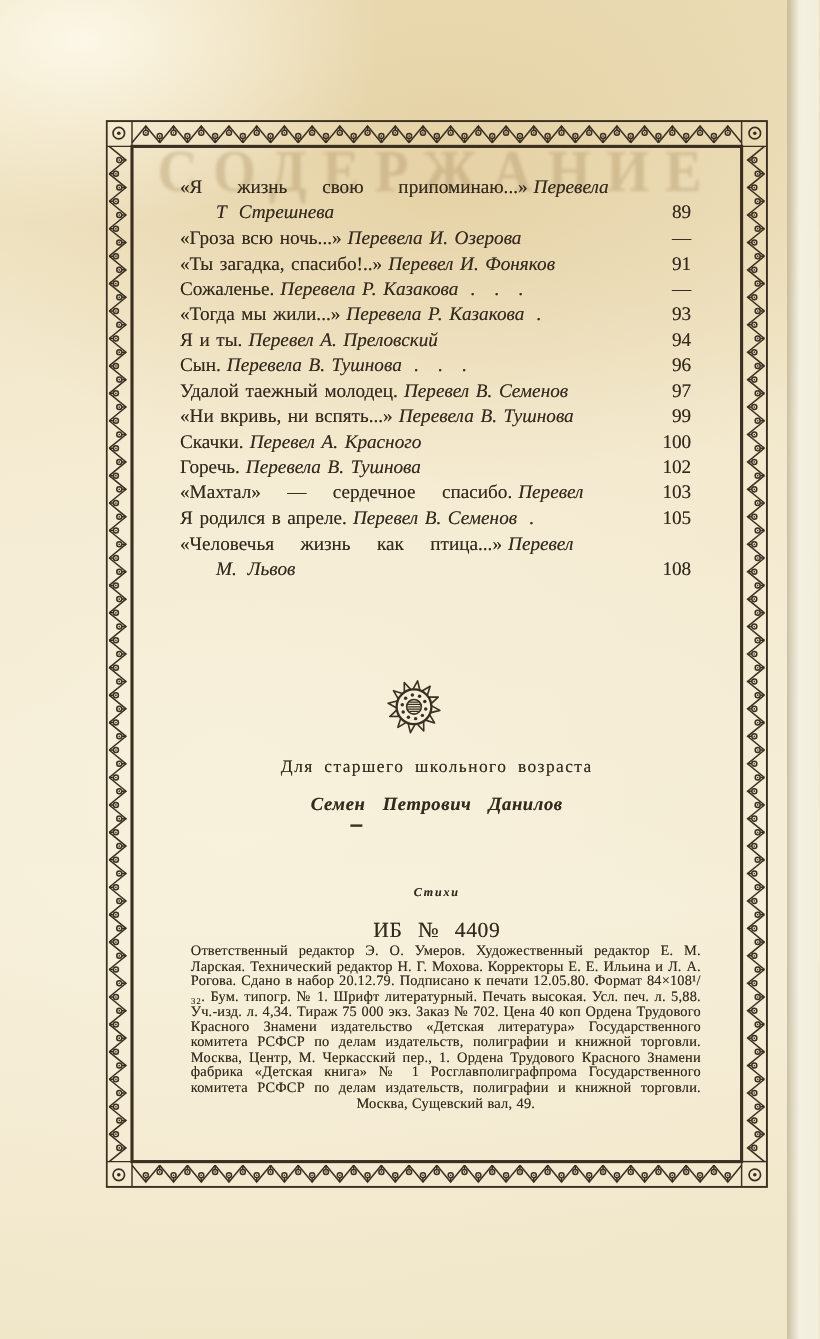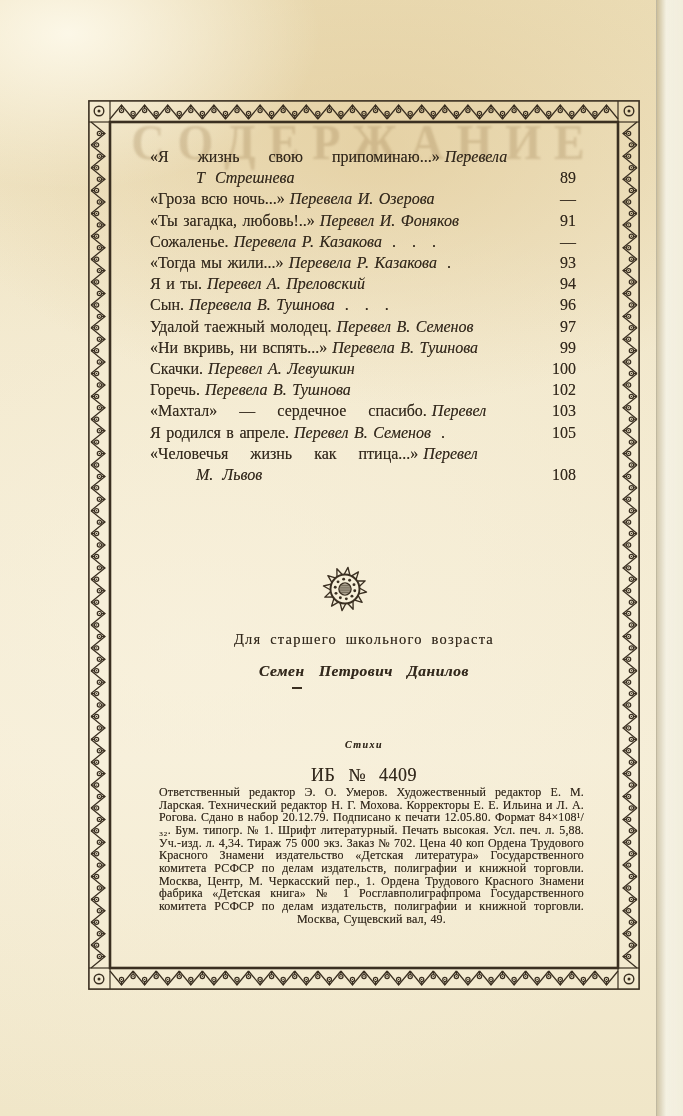--- a/index.html
+++ b/index.html
@@ -32,21 +32,21 @@
   }
   #frame-svg{position:absolute;left:88px;top:100px;width:552px;height:890px;z-index:1;}
   .content{position:absolute;left:0;top:0;width:577px;height:1116px;z-index:2;
     text-shadow:0 0 .4px rgba(51,41,29,.55);}
   
   .toc{position:absolute;left:150px;top:146px;width:426px;font-size:16px;line-height:21.2px;}
   .toc-row{display:flex;align-items:flex-end;}
   .toc-text{flex:1;padding-left:30px;text-indent:-30px;word-spacing:1.5px;}
   .toc-text i{margin-left:5px;}
   .l2{display:block;text-indent:0;}
-  .l2 i{margin-left:16px;}
+  .l2 i{margin-left:0;}
   .l2 i:empty{display:none;}
   .dots{margin-left:10px;word-spacing:10px;letter-spacing:1px;}
   .dots:empty{display:none;}
   .toc-page{width:38px;text-align:right;}
   .w1 .ln1{word-spacing:25px;}
   .w2 .ln1{word-spacing:18px;}
   .w1 .l2{word-spacing:6px;}
   .w2 .l2{word-spacing:5px;}
   
   .cline{position:absolute;left:110px;width:508px;text-align:center;}
@@ -810,21 +810,21 @@
       <div class="toc-text"><span class="ln1"><span>«Я жизнь свою припоминаю...»</span><i>Перевела</i></span><span class="l2"><i>Т Стрешнева</i></span></div>
       <div class="toc-page">89</div>
     </div>
 
     <div class="toc-row">
       <div class="toc-text"><span class="ln1"><span>«Гроза всю ночь...»</span><i>Перевела И. Озерова</i></span><span class="l2"></span></div>
       <div class="toc-page">—</div>
     </div>
 
     <div class="toc-row">
-      <div class="toc-text"><span class="ln1"><span>«Ты загадка, любовь!..»</span><i>Перевел И. Фоняков</i></span><span class="l2"></span></div>
+      <div class="toc-text"><span class="ln1"><span>«Ты загадка, спасибо!..»</span><i>Перевел И. Фоняков</i></span><span class="l2"></span></div>
       <div class="toc-page">91</div>
     </div>
 
     <div class="toc-row">
       <div class="toc-text"><span class="ln1"><span>Сожаленье.</span><i>Перевела Р. Казакова</i><span class="dots">. . .</span></span><span class="l2"></span></div>
       <div class="toc-page">—</div>
     </div>
 
     <div class="toc-row">
       <div class="toc-text"><span class="ln1"><span>«Тогда мы жили...»</span><i>Перевела Р. Казакова</i><span class="dots">.</span></span><span class="l2"></span></div>
@@ -846,21 +846,21 @@
       <div class="toc-text"><span class="ln1"><span>Удалой таежный молодец.</span><i>Перевел В. Семенов</i></span><span class="l2"></span></div>
       <div class="toc-page">97</div>
     </div>
 
     <div class="toc-row">
       <div class="toc-text"><span class="ln1"><span>«Ни вкривь, ни вспять...»</span><i>Перевела В. Тушнова</i></span><span class="l2"></span></div>
       <div class="toc-page">99</div>
     </div>
 
     <div class="toc-row">
-      <div class="toc-text"><span class="ln1"><span>Скачки.</span><i>Перевел А. Левушкин</i></span><span class="l2"></span></div>
+      <div class="toc-text"><span class="ln1"><span>Скачки.</span><i>Перевел А. Красного</i></span><span class="l2"></span></div>
       <div class="toc-page">100</div>
     </div>
 
     <div class="toc-row">
       <div class="toc-text"><span class="ln1"><span>Горечь.</span><i>Перевела В. Тушнова</i></span><span class="l2"></span></div>
       <div class="toc-page">102</div>
     </div>
 
     <div class="toc-row w2">
       <div class="toc-text"><span class="ln1"><span>«Махтал» — сердечное спасибо.</span><i>Перевел</i></span></div>

